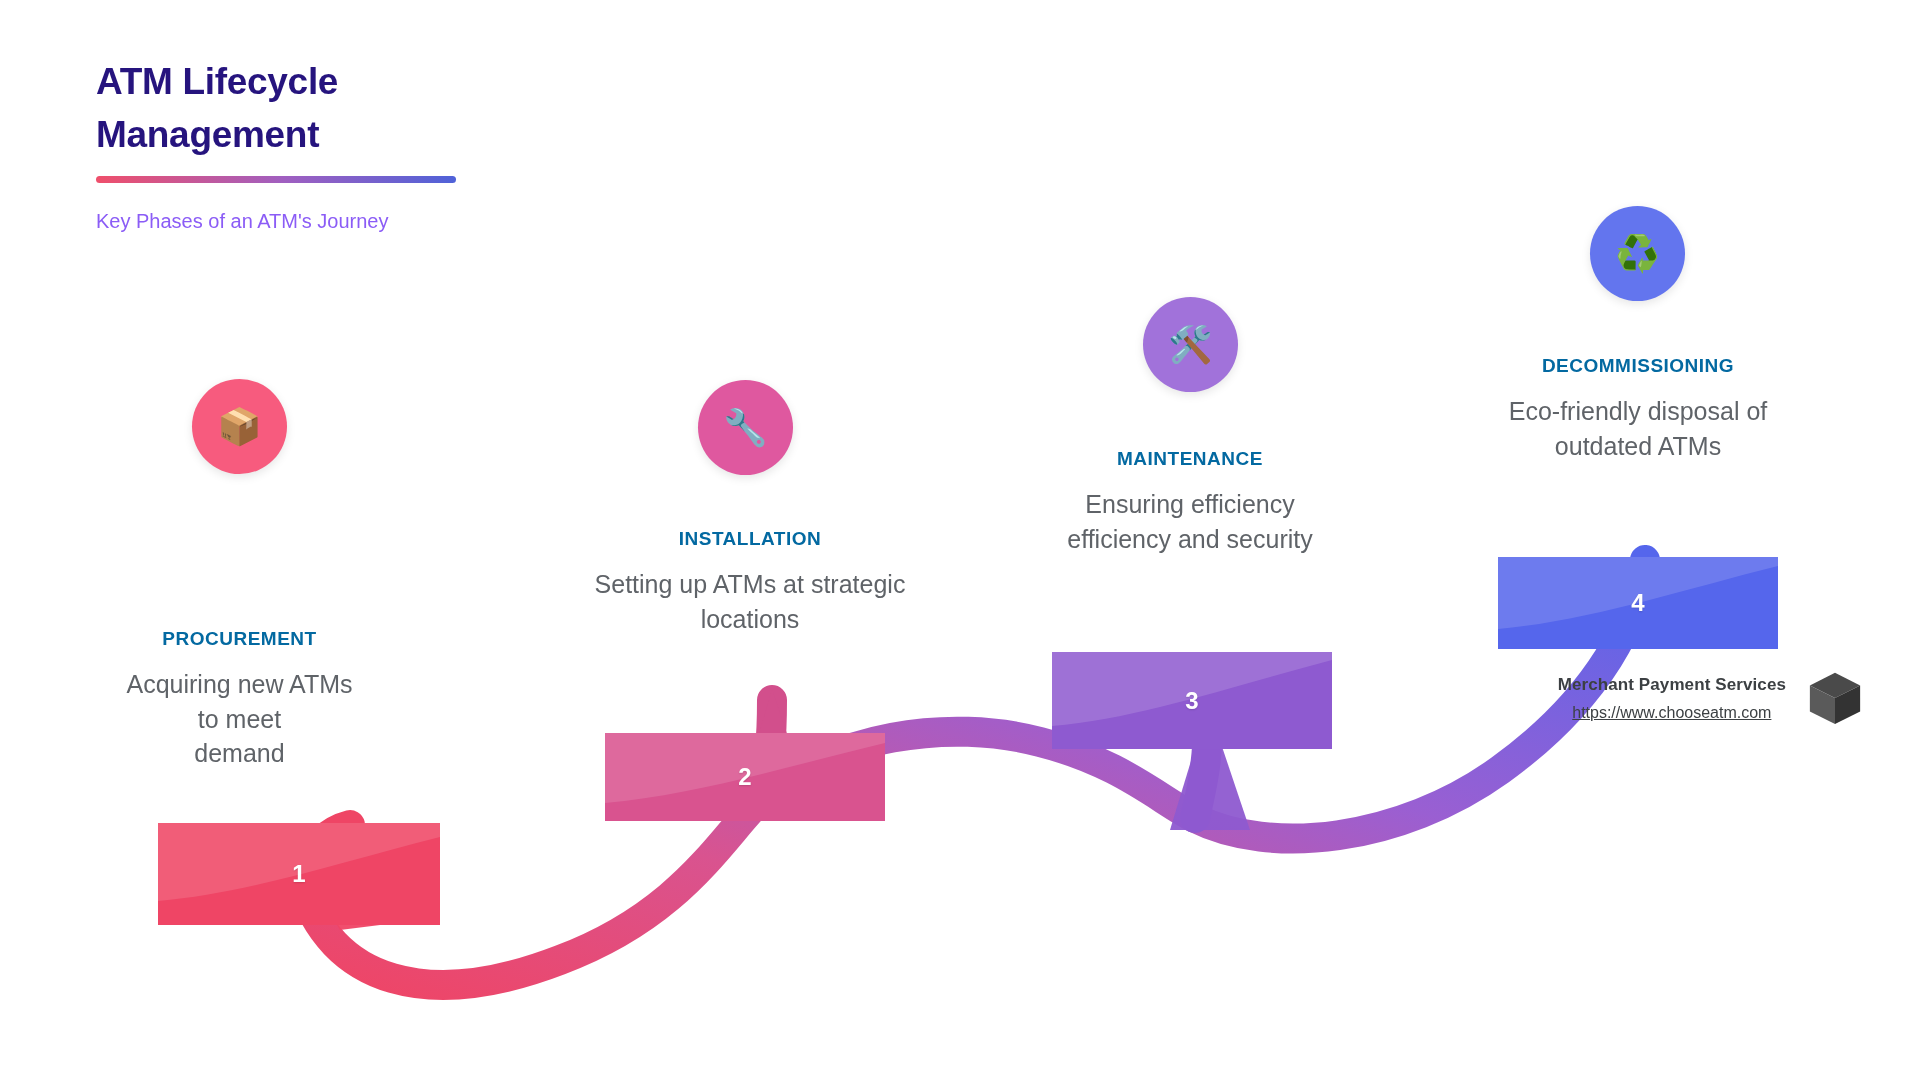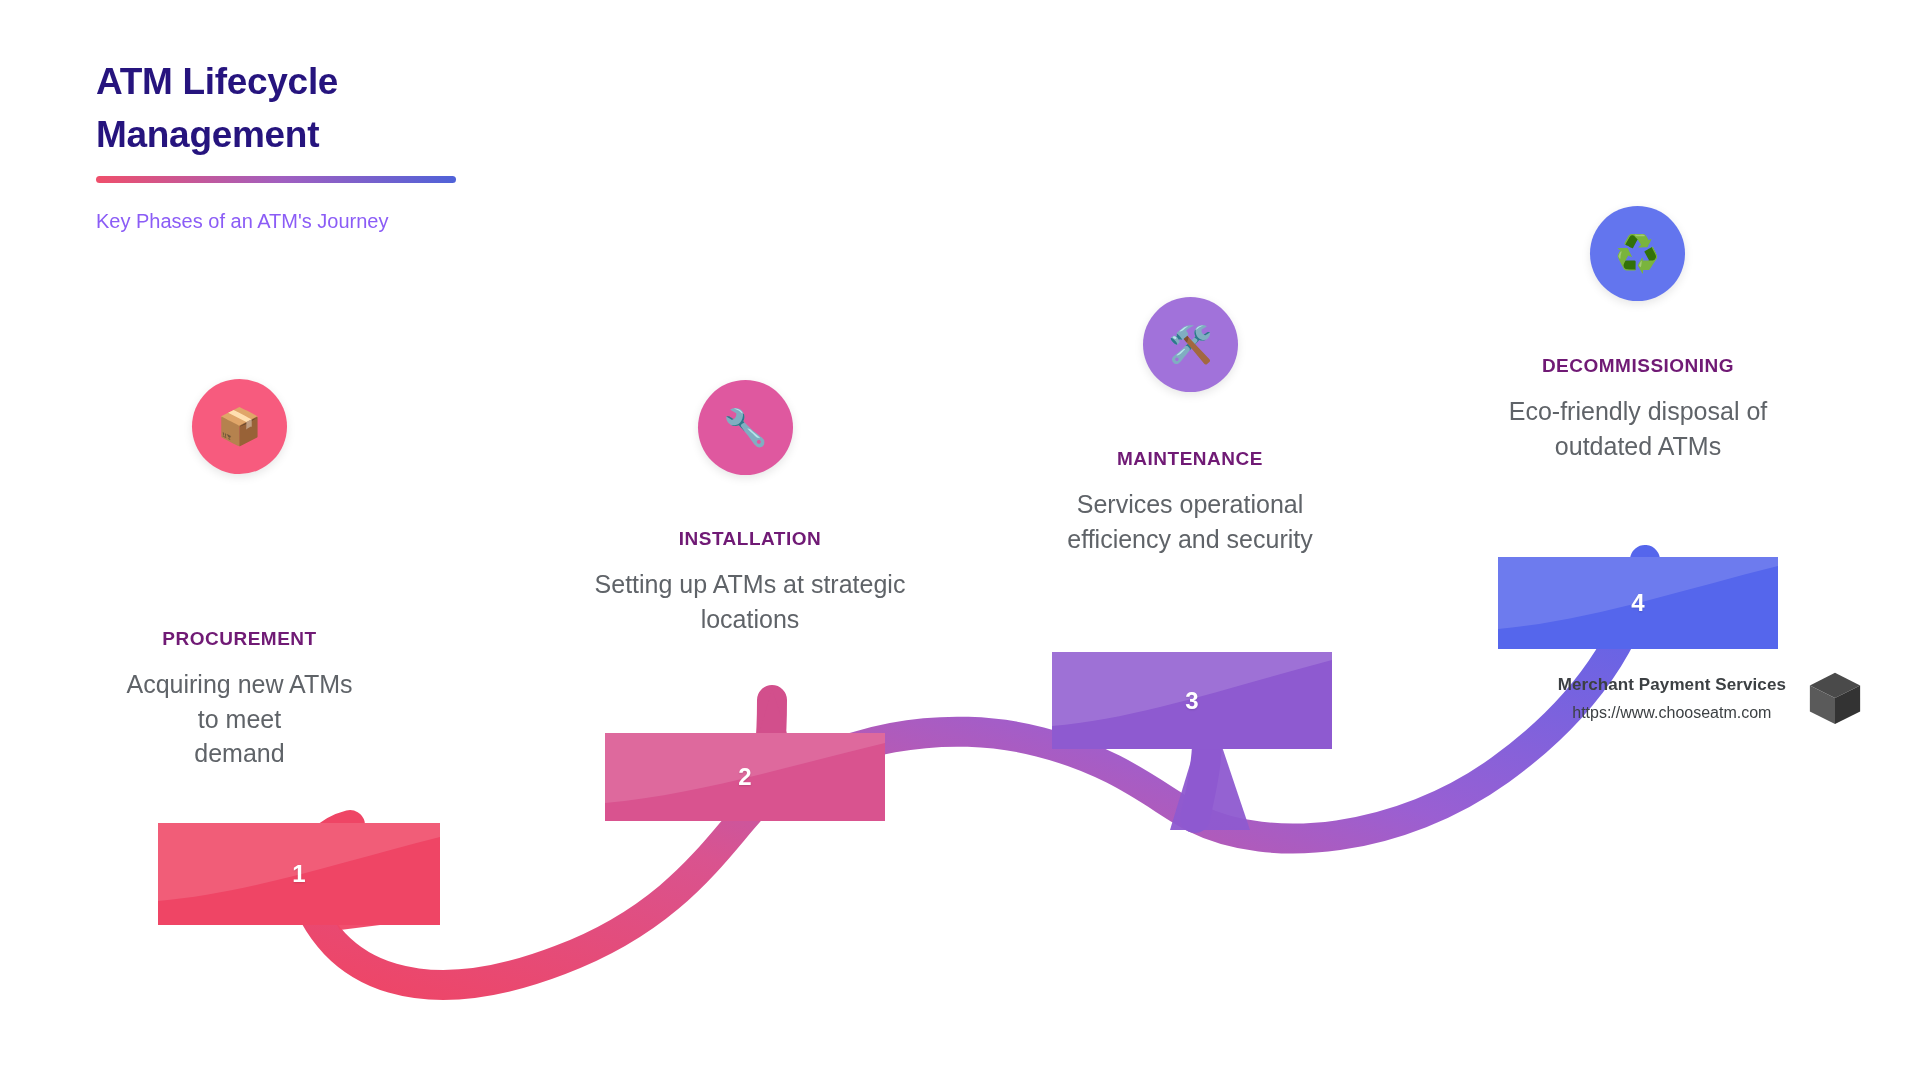--- a/index.html
+++ b/index.html
@@ -26,39 +26,39 @@
   
   .step { position:absolute; }
   .step-circle {
     position:absolute; border-radius:50%;
     display:flex; align-items:center; justify-content:center;
     box-shadow:0 3px 10px rgba(0,0,0,0.10);
   }
   .step-emoji { font-size:36px; line-height:1; filter:saturate(1.05); }
   .step-text { position:absolute; text-align:center; }
   .step-title {
-    font-size:19px; font-weight:bold; color:#701a75;
+    font-size:19px; font-weight:bold; color:#0369a1;
     letter-spacing:0.5px; white-space:nowrap;
   }
   .step-desc { margin-top:17px; font-size:25px; color:#5f6368; line-height:1.38; }
 
   
   .block { position:absolute; overflow:hidden; }
   .block-num {
     position:absolute; left:0; right:0; top:50%; transform:translateY(-50%);
     text-align:center; color:#ffffff; font-size:24px; font-weight:bold;
     text-shadow:0 1px 2px rgba(0,0,0,0.14); z-index:3;
   }
   .block-wave { position:absolute; left:0; top:0; width:100%; height:100%; z-index:2; }
 
   
   .footer { position:absolute; right:56px; bottom:54px; display:flex; align-items:center; gap:20px; }
   .footer-text { text-align:center; }
   .footer-brand { font-size:17px; font-weight:bold; color:#3c4043; letter-spacing:0.1px; }
-  .footer-url { margin-top:9px; font-size:16px; color:#3c4043; }
+  .footer-url { margin-top:9px; font-size:16px; color:#3c4043;text-decoration:underline; }
   .footer-logo { width:58px; height:58px; }
 </style>
 </head>
 <body>
 
 <div class="canvas">
 
   <div class="header">
     <div class="title">
       <div>ATM Lifecycle</div>
@@ -140,21 +140,21 @@
     </div>
   </div>
 
   <div class="step">
     <div class="step-circle" style="left:1143px; top:297px; width:95px; height:95px; background:#a172da;">
       <span class="step-emoji">🛠️</span>
     </div>
     <div class="step-text" style="left:1020px; top:448px; width:340px;">
       <div class="step-title">MAINTENANCE</div>
       <div class="step-desc">
-        <div>Services operational</div>
+        <div>Ensuring efficiency</div>
         <div>efficiency and security</div>
       </div>
     </div>
     <div class="block" style="left:1052px; top:652px; width:280px; height:97px; background:#8e5ad0;">
       <svg class="block-wave" viewBox="0 0 280 97" preserveAspectRatio="none">
         <path d="M0 74 C 90 66, 180 34, 280 8 L280 0 L0 0 Z" fill="#ffffff" opacity="0.14"></path>
       </svg>
       <span class="block-num">3</span>
     </div>
   </div>

